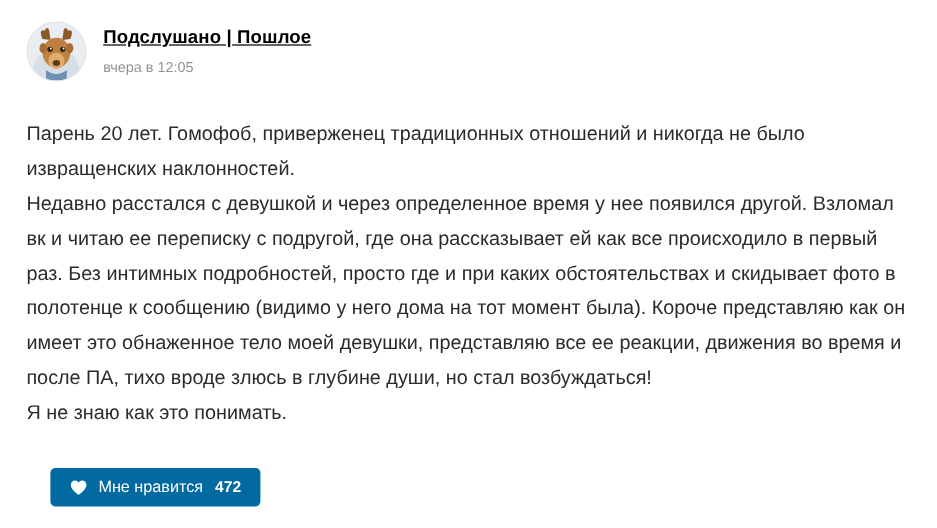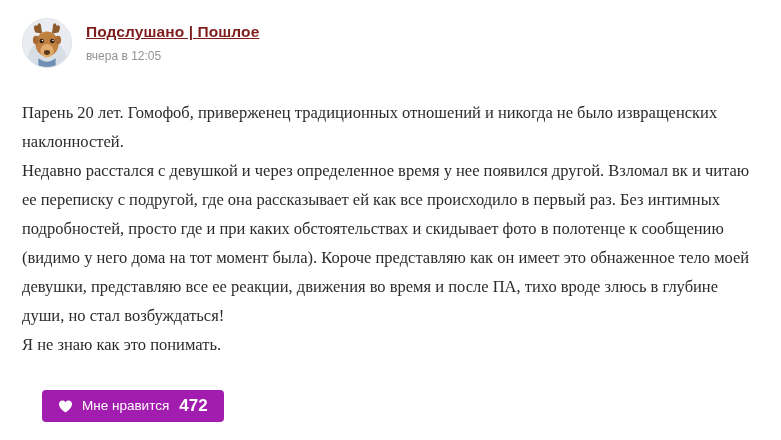--- a/index.html
+++ b/index.html
@@ -43,52 +43,51 @@
     width: 100%;
     height: 100%;
   }
   .header-text {
     margin-left: 14px;
     padding-top: 4px;
     display: flex;
     flex-direction: column;
   }
   .group-name {
-    color: #7f1d1d;
+    color: #000000;
     font-size: 15.5px;
     font-weight: bold;
     line-height: 19px;
     letter-spacing: 0.1px;
   }
   .timestamp {
     color: #939393;
     font-size: 12px;
     line-height: 16px;
     margin-top: 7px;
   }
   .post-body {
     margin-top: 24px;
     color: #2b2b2b;
     font-size: 16.5px;
     line-height: 29px;
     max-width: 742px;
   }
   .post-body p {
     margin: 0;
-    font-family: Liberation Serif, serif;
   }
   .actions {
     position: absolute;
     left: 42px;
     bottom: 18px;
   }
   .like-button {
     display: inline-flex;
     align-items: center;
-    background: #a21caf;
+    background: #0369a1;
     color: #ffffff;
     border-radius: 4px;
     padding: 0 16px;
     height: 32px;
     cursor: pointer;
     user-select: none;
   }
   .heart-icon {
     display: inline-block;
     width: 15px;
@@ -97,21 +96,21 @@
     line-height: 1;
   }
   .heart-icon svg {
     display: block;
   }
   .like-label {
     font-size: 13.5px;
     line-height: 32px;
   }
   .like-count {
-    font-size: 17px;
+    font-size: 13px;
     font-weight: bold;
     margin-left: 10px;
     line-height: 32px;
   }
 </style>
 </head>
 <body>
 
 <div class="post">
 

